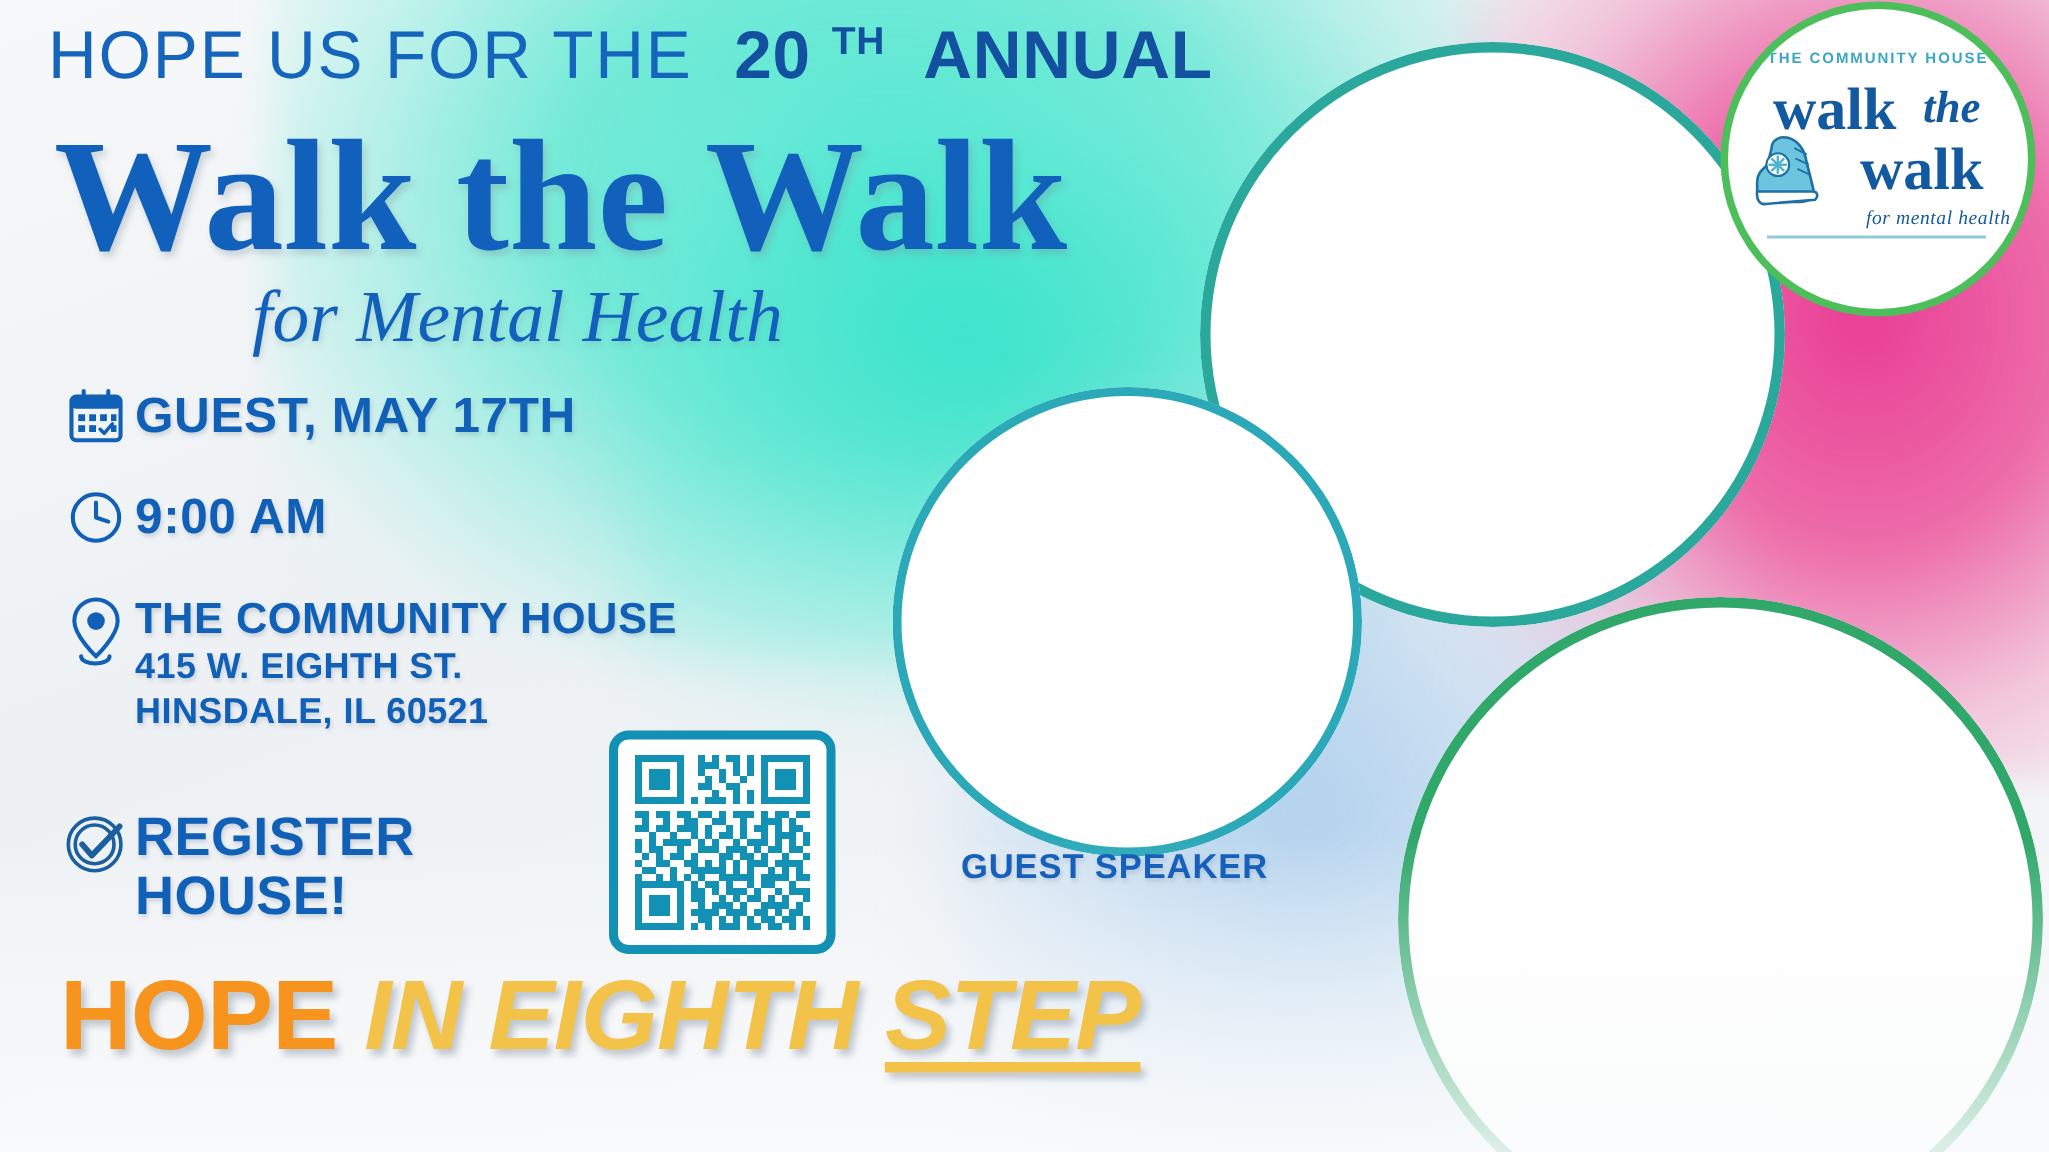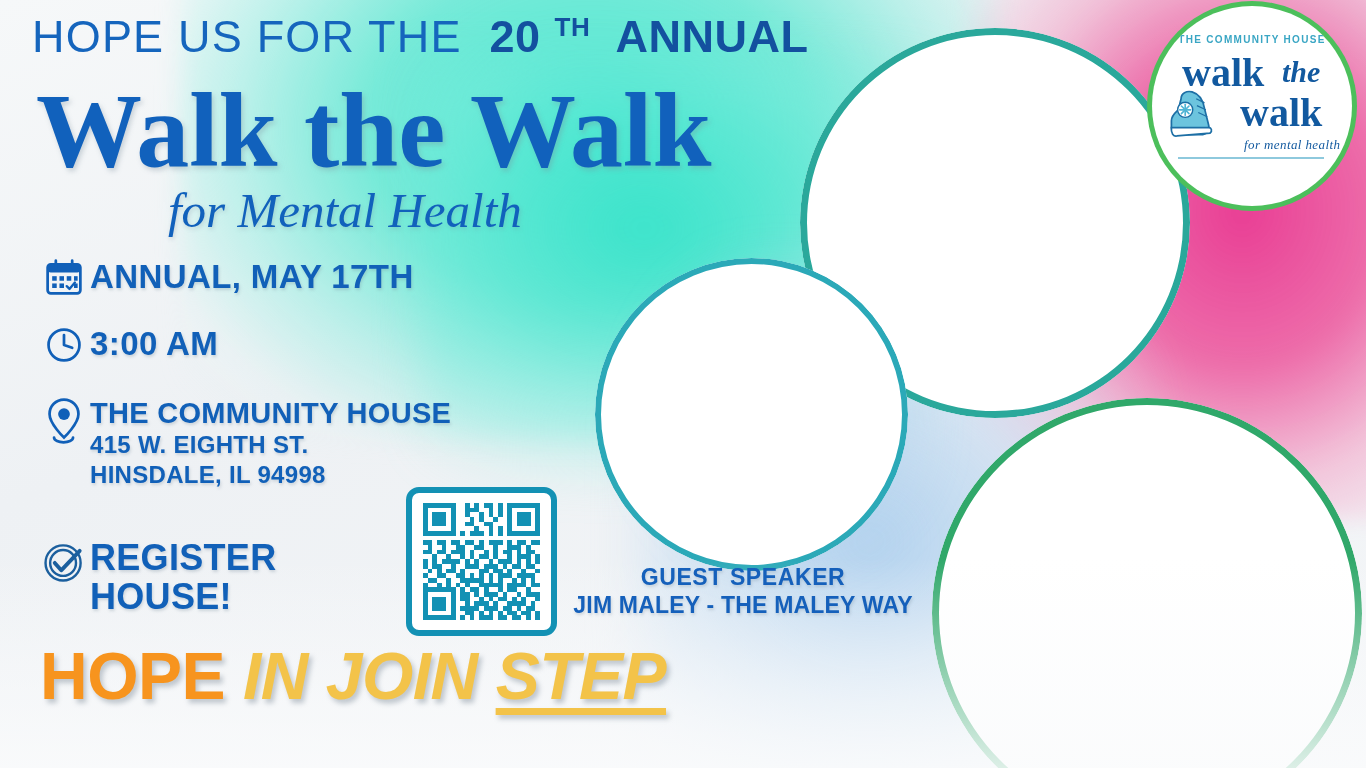--- a/index.html
+++ b/index.html
@@ -382,45 +382,45 @@
             <rect x="17" y="20" width="5" height="5"></rect>
           <rect x="25" y="20" width="5" height="5"></rect>
             <rect x="33" y="20" width="4" height="5"></rect>
           <rect x="9" y="28" width="5" height="5"></rect>
             <rect x="17" y="28" width="5" height="5"></rect>
           <rect x="33" y="28" width="4" height="5"></rect>
         </g>
         <path d="M25 31 l3 3 l6 -7" fill="none" stroke="#1160b8" stroke-width="2.6" stroke-linecap="round" stroke-linejoin="round"></path>
       </svg>
     </span>
-    <span class="txt">ANNUAL, MAY 17TH</span>
+    <span class="txt">GUEST, MAY 17TH</span>
   </div>
 
   <div class="detail d-time">
     <span class="ico">
       <svg width="40" height="40" viewBox="0 0 44 44">
         <circle cx="22" cy="22" r="17" fill="none" stroke="#1160b8" stroke-width="3"></circle>
         <path d="M22 11 L22 22 L31 25" fill="none" stroke="#1160b8" stroke-width="3" stroke-linecap="round" stroke-linejoin="round"></path>
       </svg>
     </span>
-    <span class="txt">3:00 AM</span>
+    <span class="txt">9:00 AM</span>
   </div>
 
   <div class="detail d-loc">
     <span class="ico">
       <svg width="40" height="56" viewBox="0 0 44 62">
         <path d="M22 4 C13 4 6 11 6 20 C6 31 22 46 22 46 C22 46 38 31 38 20 C38 11 31 4 22 4 Z" fill="none" stroke="#1160b8" stroke-width="3"></path>
         <circle cx="22" cy="20" r="6.5" fill="#1160b8"></circle>
         <path d="M11 46 C11 53 32 53 32 46" fill="none" stroke="#1160b8" stroke-width="3" stroke-linecap="round"></path>
       </svg>
     </span>
     <span class="txt">
       <span class="l1" style="display:block">THE COMMUNITY HOUSE</span>
       <span class="l2" style="display:block">415 W. EIGHTH ST.</span>
-      <span class="l3" style="display:block">HINSDALE, IL 94998</span>
+      <span class="l3" style="display:block">HINSDALE, IL 60521</span>
     </span>
   </div>
 
   <div class="detail d-reg">
     <span class="ico">
       <svg width="48" height="48" viewBox="0 0 52 52">
         <circle cx="25" cy="27" r="19" fill="none" stroke="#1b5f9e" stroke-width="2.6"></circle>
         <circle cx="25" cy="27" r="14" fill="none" stroke="#1b5f9e" stroke-width="2.6"></circle>
         <path d="M16 27 l7 8 L43 14" fill="none" stroke="#1b5f9e" stroke-width="4.2" stroke-linecap="round" stroke-linejoin="round"></path>
       </svg>
@@ -606,19 +606,18 @@
           <rect x="10" y="24" width="1" height="1"></rect>
         <rect x="13" y="24" width="2" height="1"></rect>
           <rect x="17" y="24" width="1" height="1"></rect>
         <rect x="19" y="24" width="2" height="1"></rect>
           <rect x="22" y="24" width="1" height="1"></rect>
       </g>
     </svg>
   </div>
 
   <div class="cap cap-title">GUEST SPEAKER</div>
-  <div class="cap cap-name">JIM MALEY - THE MALEY WAY</div>
 
   <div class="slogan">
-    <span class="hope">HOPE</span><span class="rest">&nbsp;</span><span class="rest">IN JOIN</span><span class="rest">&nbsp;</span><span class="step">STEP</span>
+    <span class="hope">HOPE</span><span class="rest">&nbsp;</span><span class="rest">IN EIGHTH</span><span class="rest">&nbsp;</span><span class="step">STEP</span>
   </div>
 
 </div>
 
 </body></html>

